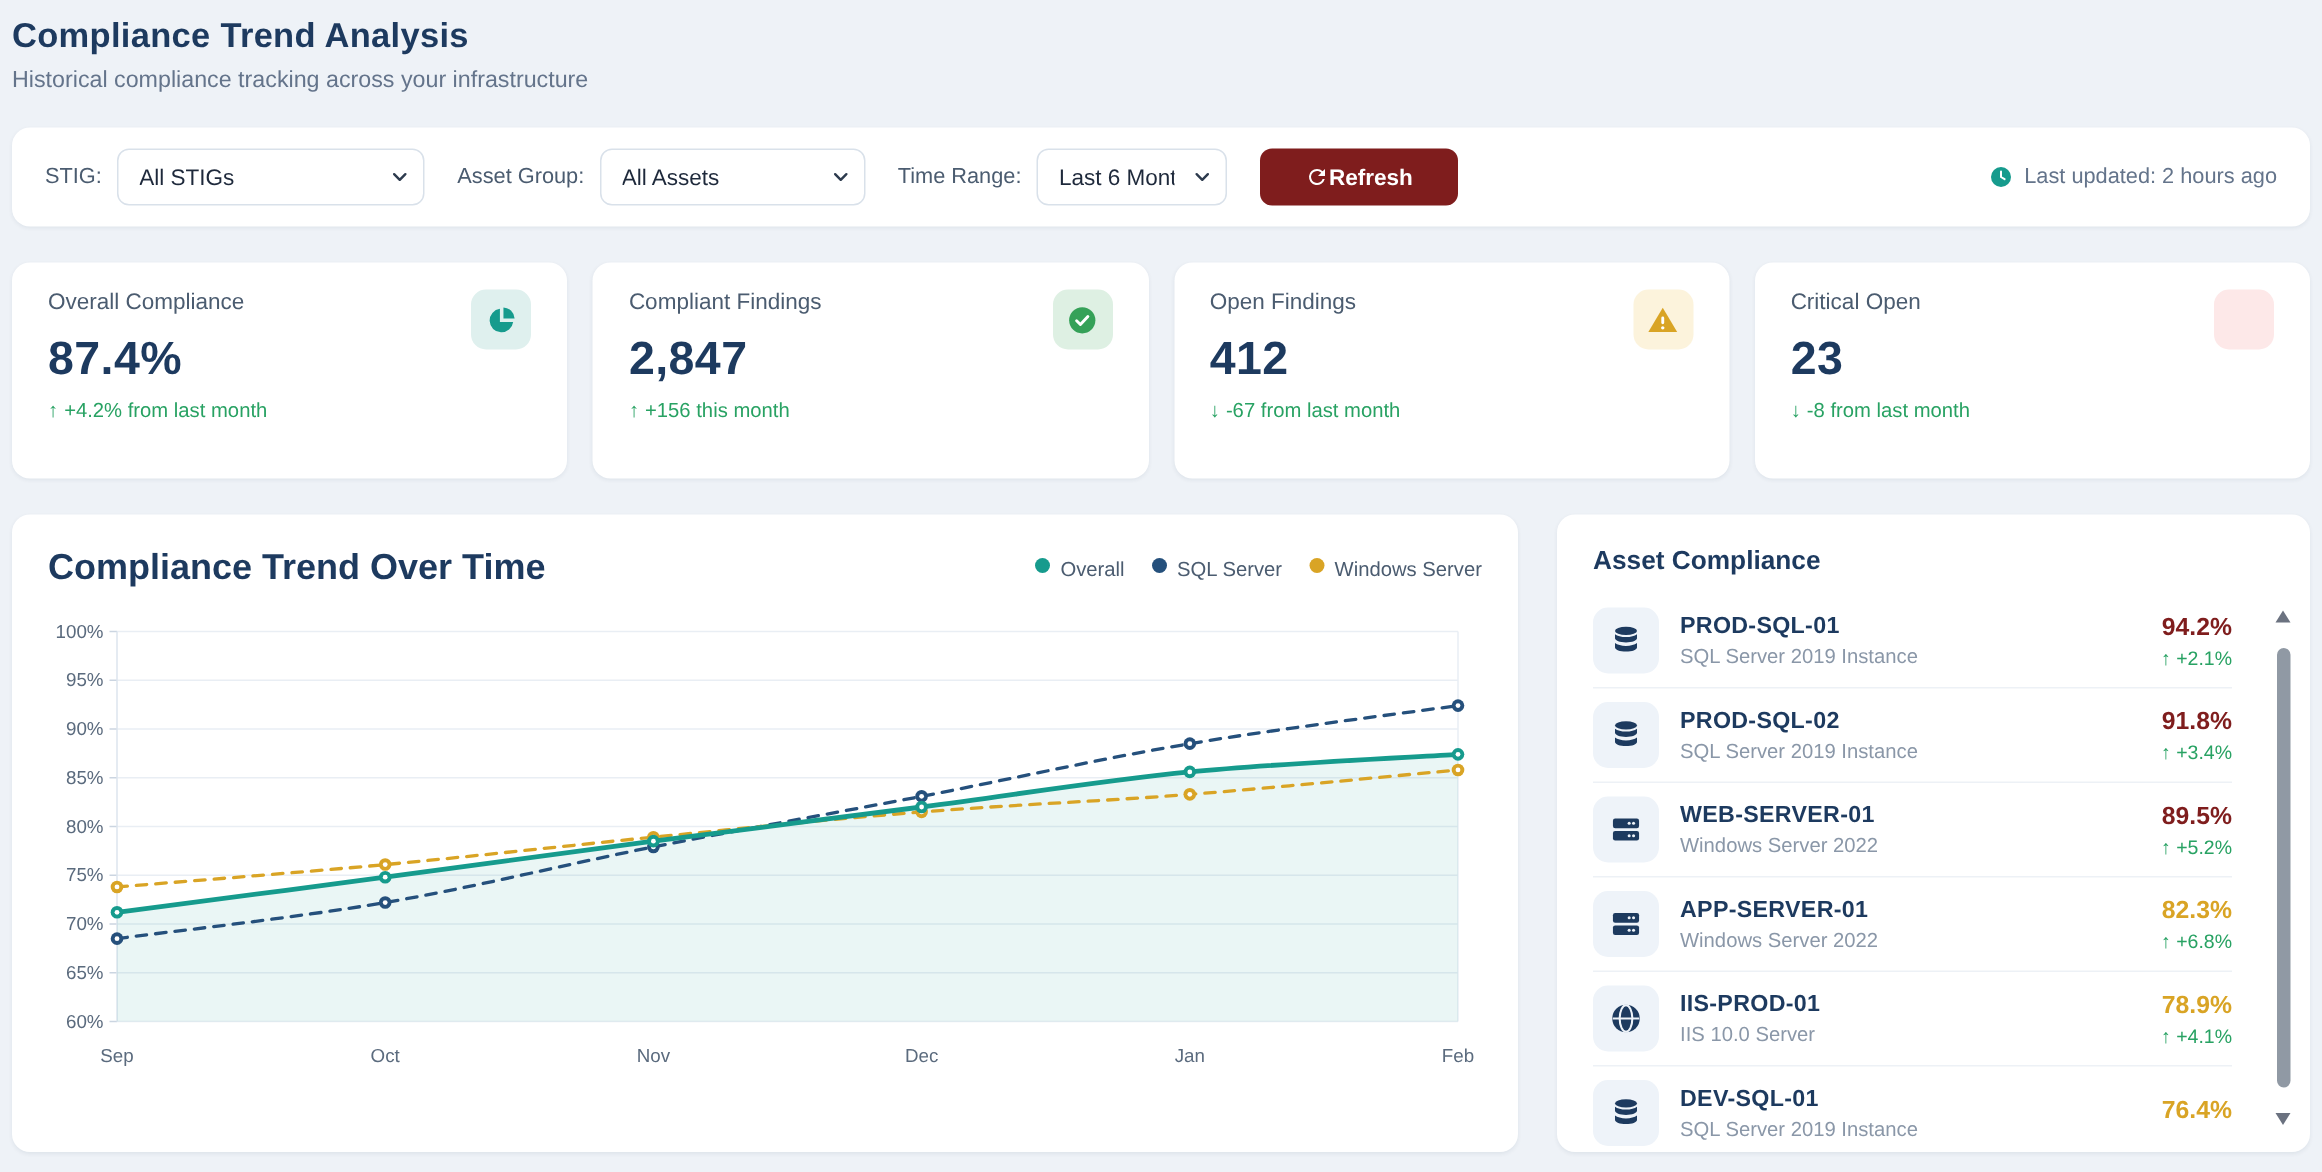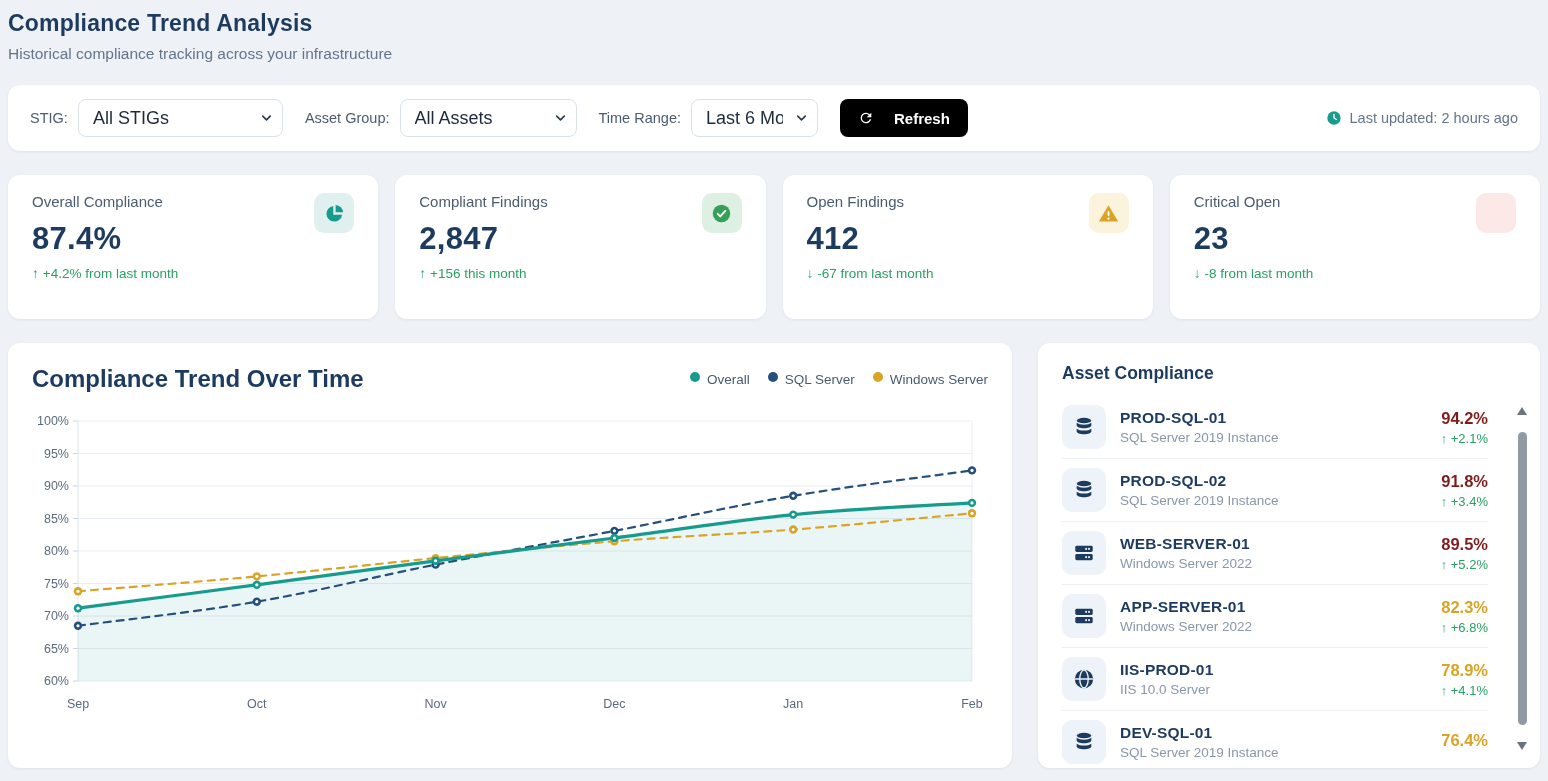--- a/index.html
+++ b/index.html
@@ -19,34 +19,34 @@
   .filter-bar {
     margin-top:22px; height:66px;
     display:flex; align-items:center; gap:22px; padding:0 22px;
   }
   .filter-group { display:flex; align-items:center; gap:10px; }
   .filter-label { font-size:14.5px; color:#4b5c70; }
   .select-wrap { position:relative; }
   .select-wrap select {
     appearance:none; -webkit-appearance:none;
     font-family:"Liberation Sans", sans-serif;
-    font-size:18px; color:#1e293b;
+    font-size:15px; color:#1e293b;
     height:38px; padding:0 34px 0 14px;
     border:1px solid #d9e1ea; border-radius:8px; background:#fff;
   }
   .sel-stig select { width:205px; }
   .sel-asset select { width:177px; }
   .sel-time select { width:127px; }
   .select-chevron { position:absolute; right:9px; top:50%; transform:translateY(-50%); width:15px; height:15px; pointer-events:none; display:inline-flex; }
   .select-chevron svg { width:100%; height:100%; }
 
   .refresh-btn {
-    display:inline-flex; align-items:center; gap:20px;
-    background:#000000; color:#fff; border:none; border-radius:8px;
-    height:38px; padding:0 18px; font-size:15px; font-weight:bold;
+    display:inline-flex; align-items:center; gap:0;
+    background:#7f1d1d; color:#fff; border:none; border-radius:8px;
+    height:38px; padding:0 30px; font-size:15px; font-weight:bold;
     font-family:"Liberation Sans", sans-serif; cursor:pointer;
   }
   .refresh-btn svg { width:16px; height:16px; }
   .last-updated { margin-left:auto; display:flex; align-items:center; gap:8px; font-size:14.5px; color:#64748b; }
   .last-updated svg { width:16px; height:16px; }
 
   
   .stats-row { margin-top:24px; display:grid; grid-template-columns:repeat(4,1fr); gap:17px; }
   .stat-card { height:144px; padding:18px 24px; position:relative; }
   .stat-label { font-size:15px; color:#4b5c70; }

